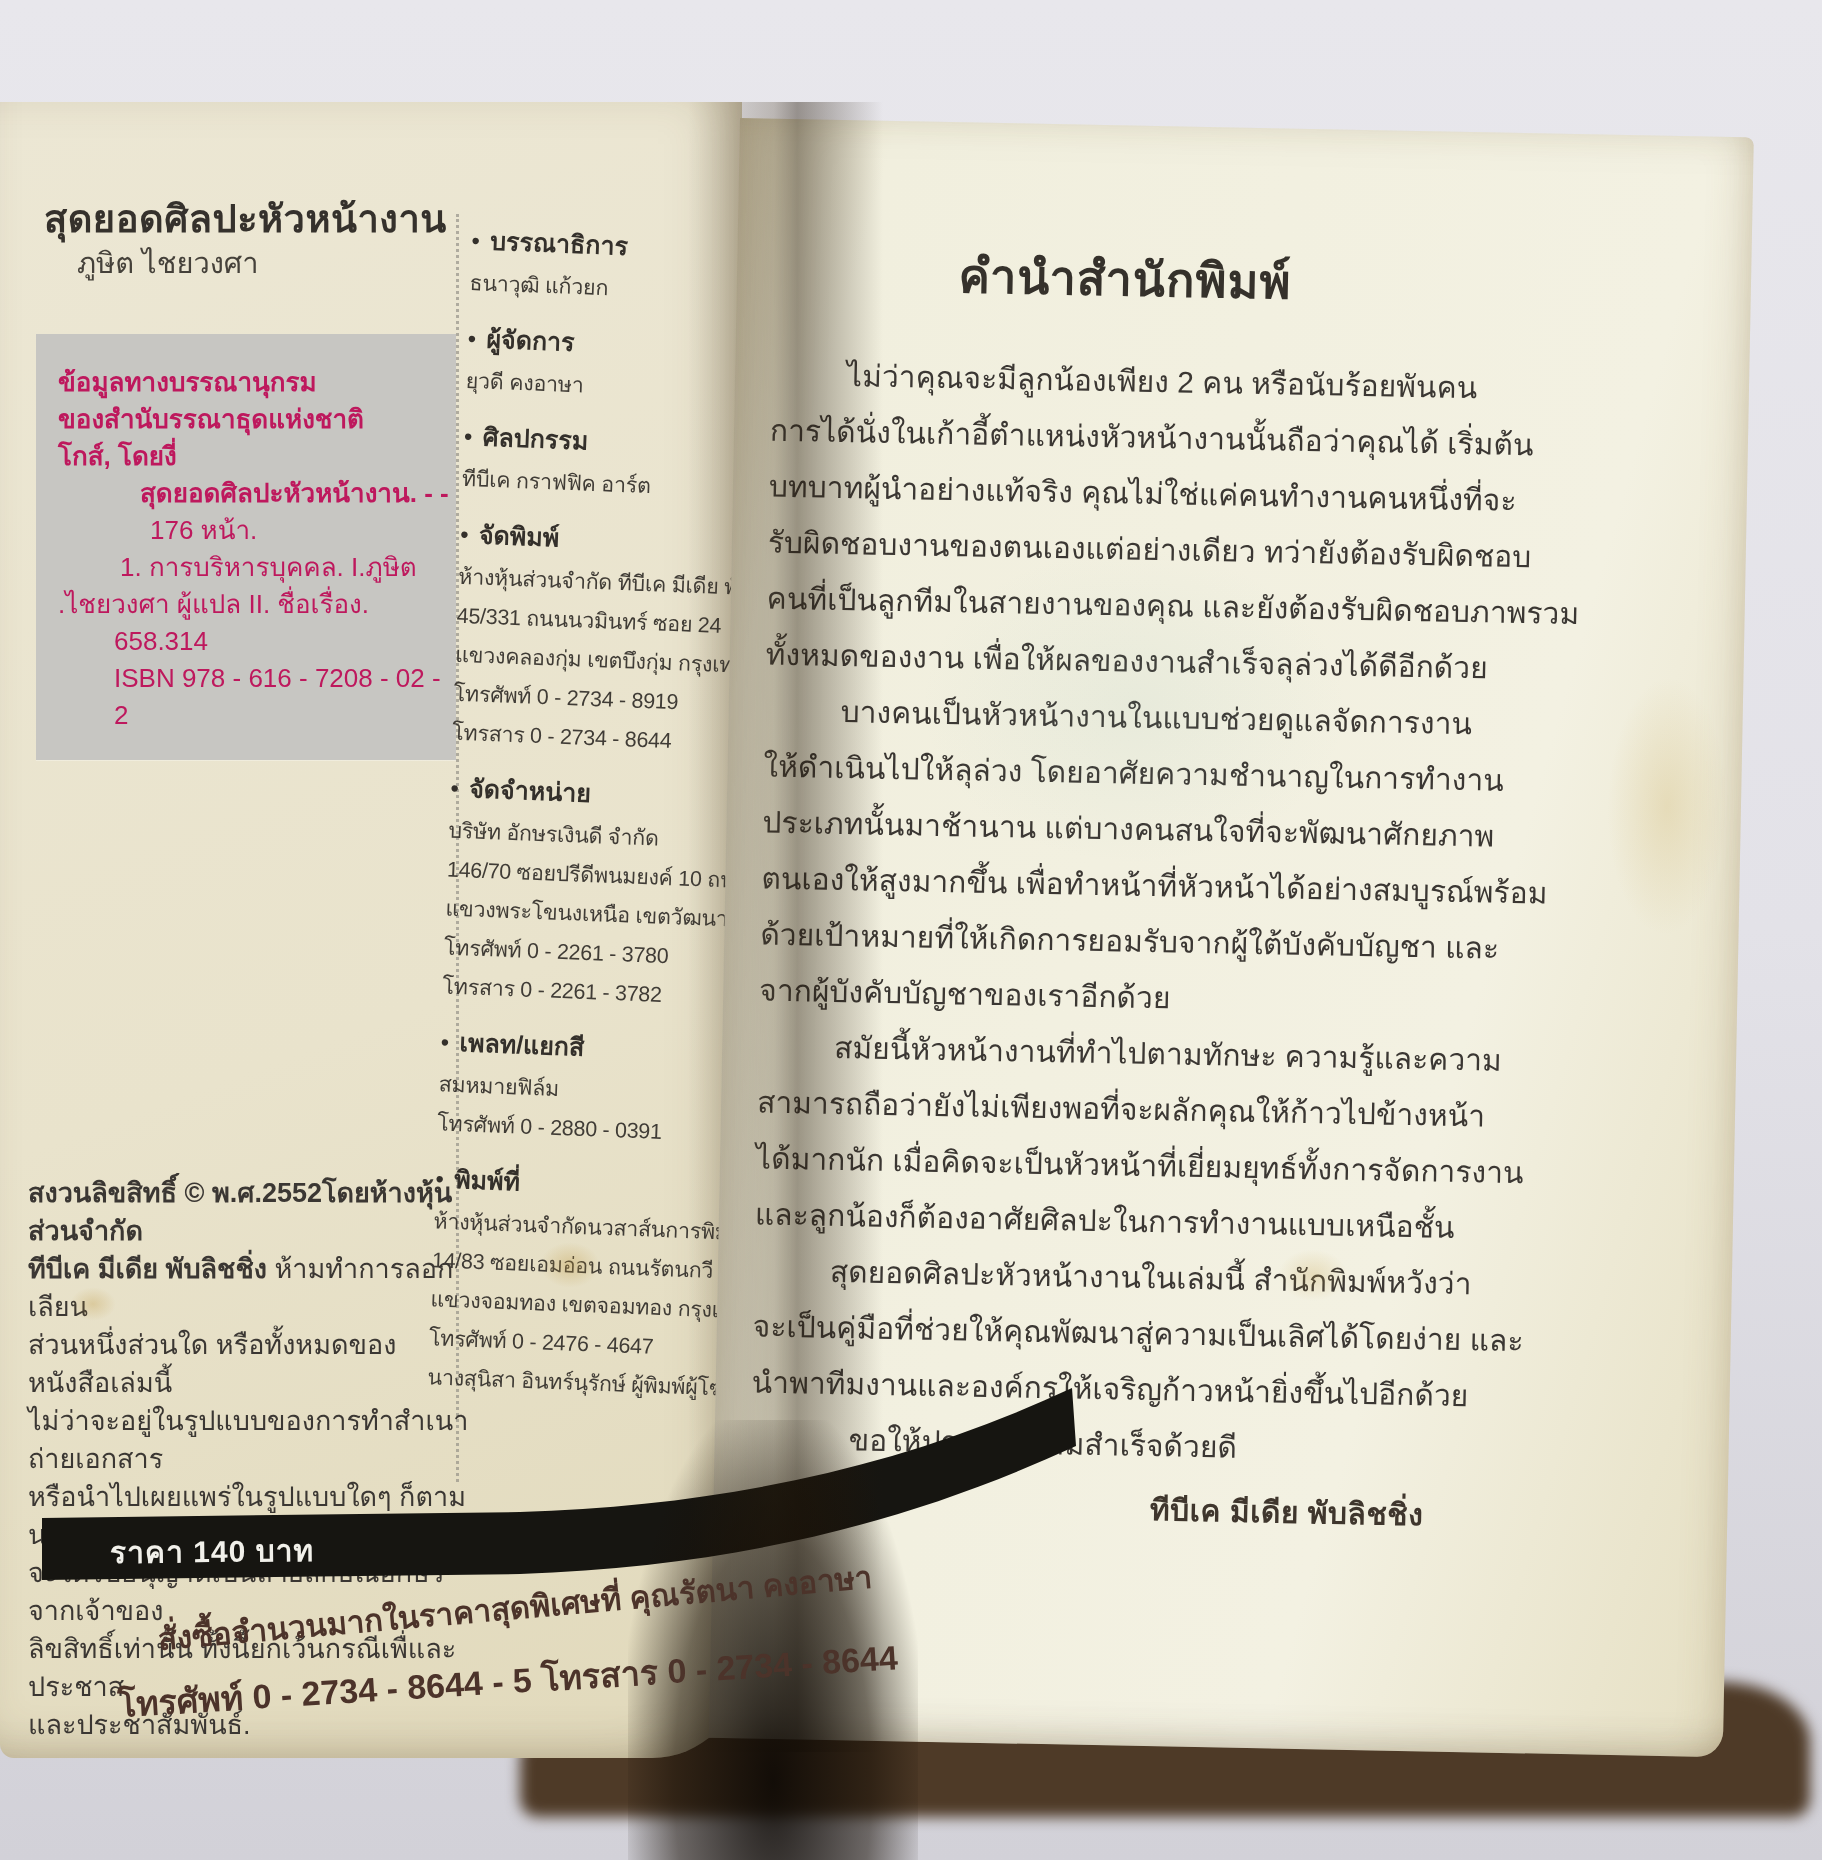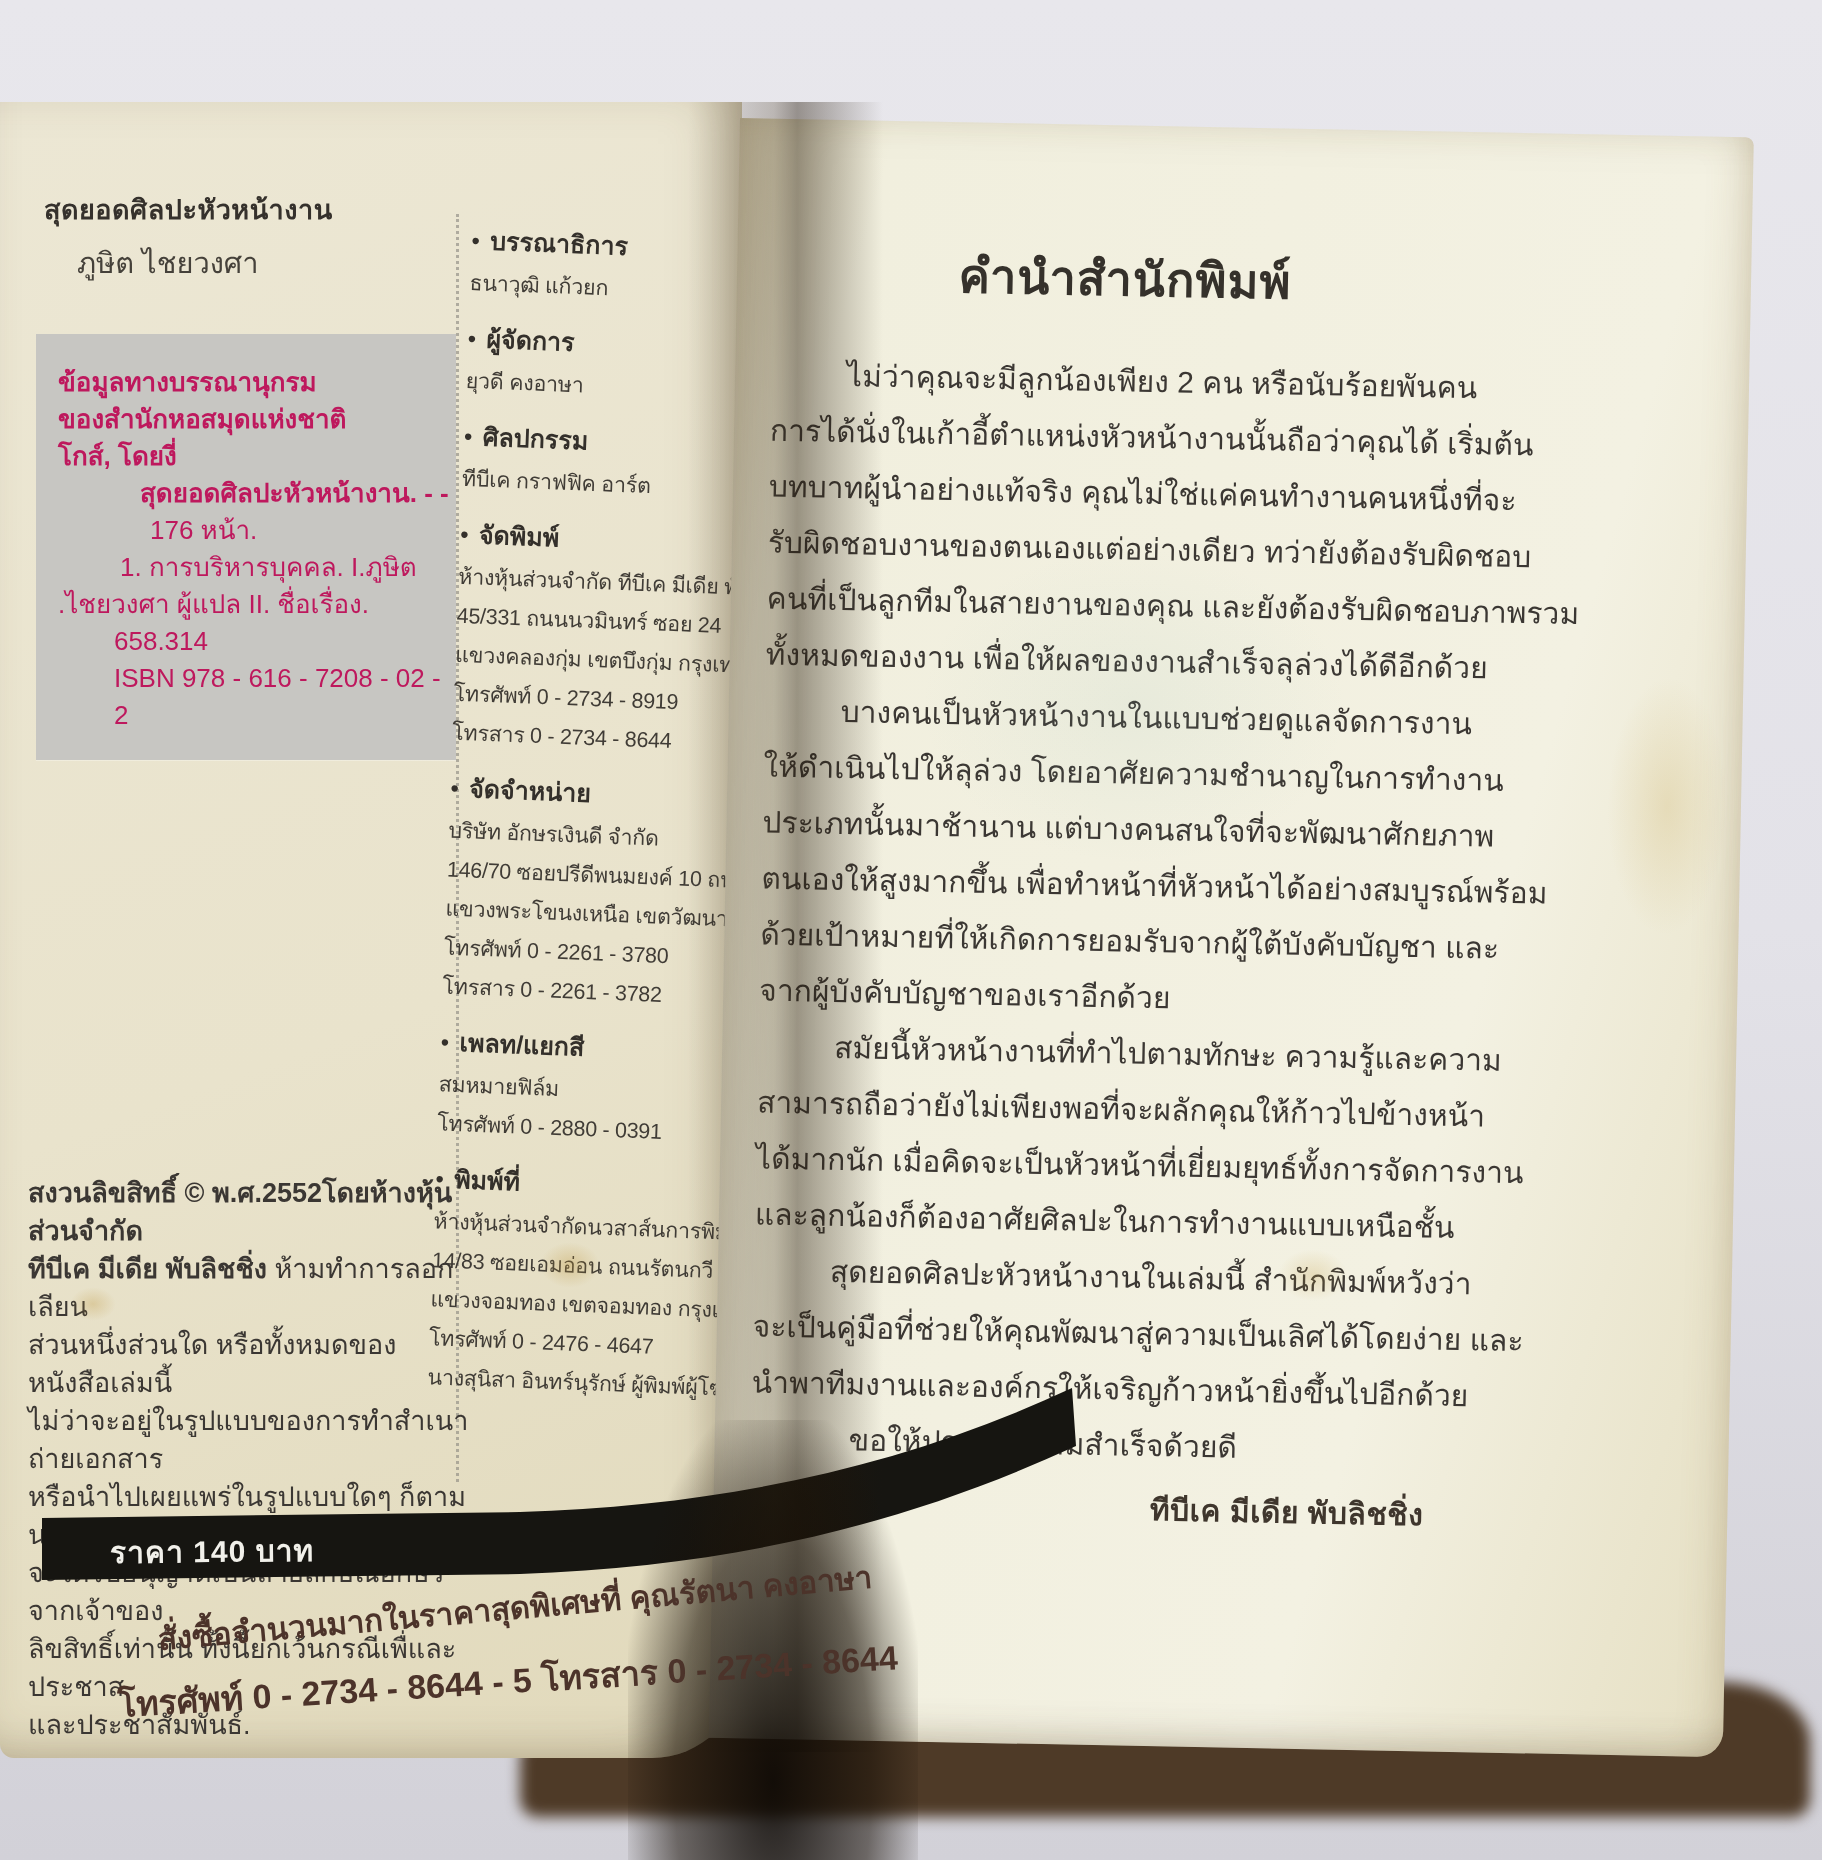--- a/index.html
+++ b/index.html
@@ -34,21 +34,21 @@
     left:688px;top:102px;width:195px;height:1650px;z-index:6;pointer-events:none;
     background:linear-gradient(90deg,rgba(60,45,20,0) 0%,rgba(60,45,20,.26) 44%,rgba(38,26,10,.42) 56%,rgba(60,45,20,0) 100%);
   }
   .gutter-bottom{
     left:628px;top:1420px;width:290px;height:440px;z-index:6;pointer-events:none;
     background:radial-gradient(ellipse at 50% 82%,rgba(12,8,4,.9) 0%,rgba(24,16,7,.55) 48%,rgba(24,16,7,0) 76%);
   }
   .stain{border-radius:50%;pointer-events:none;}
 
   
-  .lp-title{left:44px;top:86px;font-size:27px;font-weight:700;color:#35312c;letter-spacing:.5px;}
+  .lp-title{left:44px;top:86px;font-size:38px;font-weight:700;color:#35312c;letter-spacing:.5px;}
   .lp-author{left:44px;top:138px;font-size:29px;color:#45413a;margin-left:33px;}
   .biblio-box{
     left:36px;top:232px;width:398px;
     background:#c7c6c2;color:#be185d;
     padding:30px 0 26px 22px;font-size:26px;line-height:37px;
     box-shadow:0 1px 0 rgba(255,255,255,.3);
   }
   .biblio-box .b{font-weight:700;}
   .pl1{padding-left:82px;}  .pl2{padding-left:92px;}
   .pl3{padding-left:62px;}  .pl4{padding-left:56px;}
@@ -101,21 +101,21 @@
 
   <div class="abs book-shadow"></div>
 
   <div class="abs page-left">
 
     <div class="abs lp-title">สุดยอดศิลปะหัวหน้างาน</div>
     <div class="abs lp-author">ภูษิต ไชยวงศา</div>
 
     <div class="abs biblio-box">
       <div class="b">ข้อมูลทางบรรณานุกรม</div>
-      <div class="b">ของสำนักหอสมุดแห่งชาติ</div>
+      <div class="b">ของสำนับรรณาธุดแห่งชาติ</div>
       <div class="b">โกส์, โดยงี่</div>
       <div class="b pl1">สุดยอดศิลปะหัวหน้างาน. - -</div>
       <div class="pl2">176 หน้า.</div>
       <div class="pl3">1. การบริหารบุคคล. I.ภูษิต</div>
       <div>.ไชยวงศา ผู้แปล  II. ชื่อเรื่อง.</div>
       <div class="pl4">658.314</div>
       <div class="pl4">ISBN  978 - 616 - 7208 - 02 - 2</div>
     </div>
 
     <div class="abs dotted-divider"></div>

